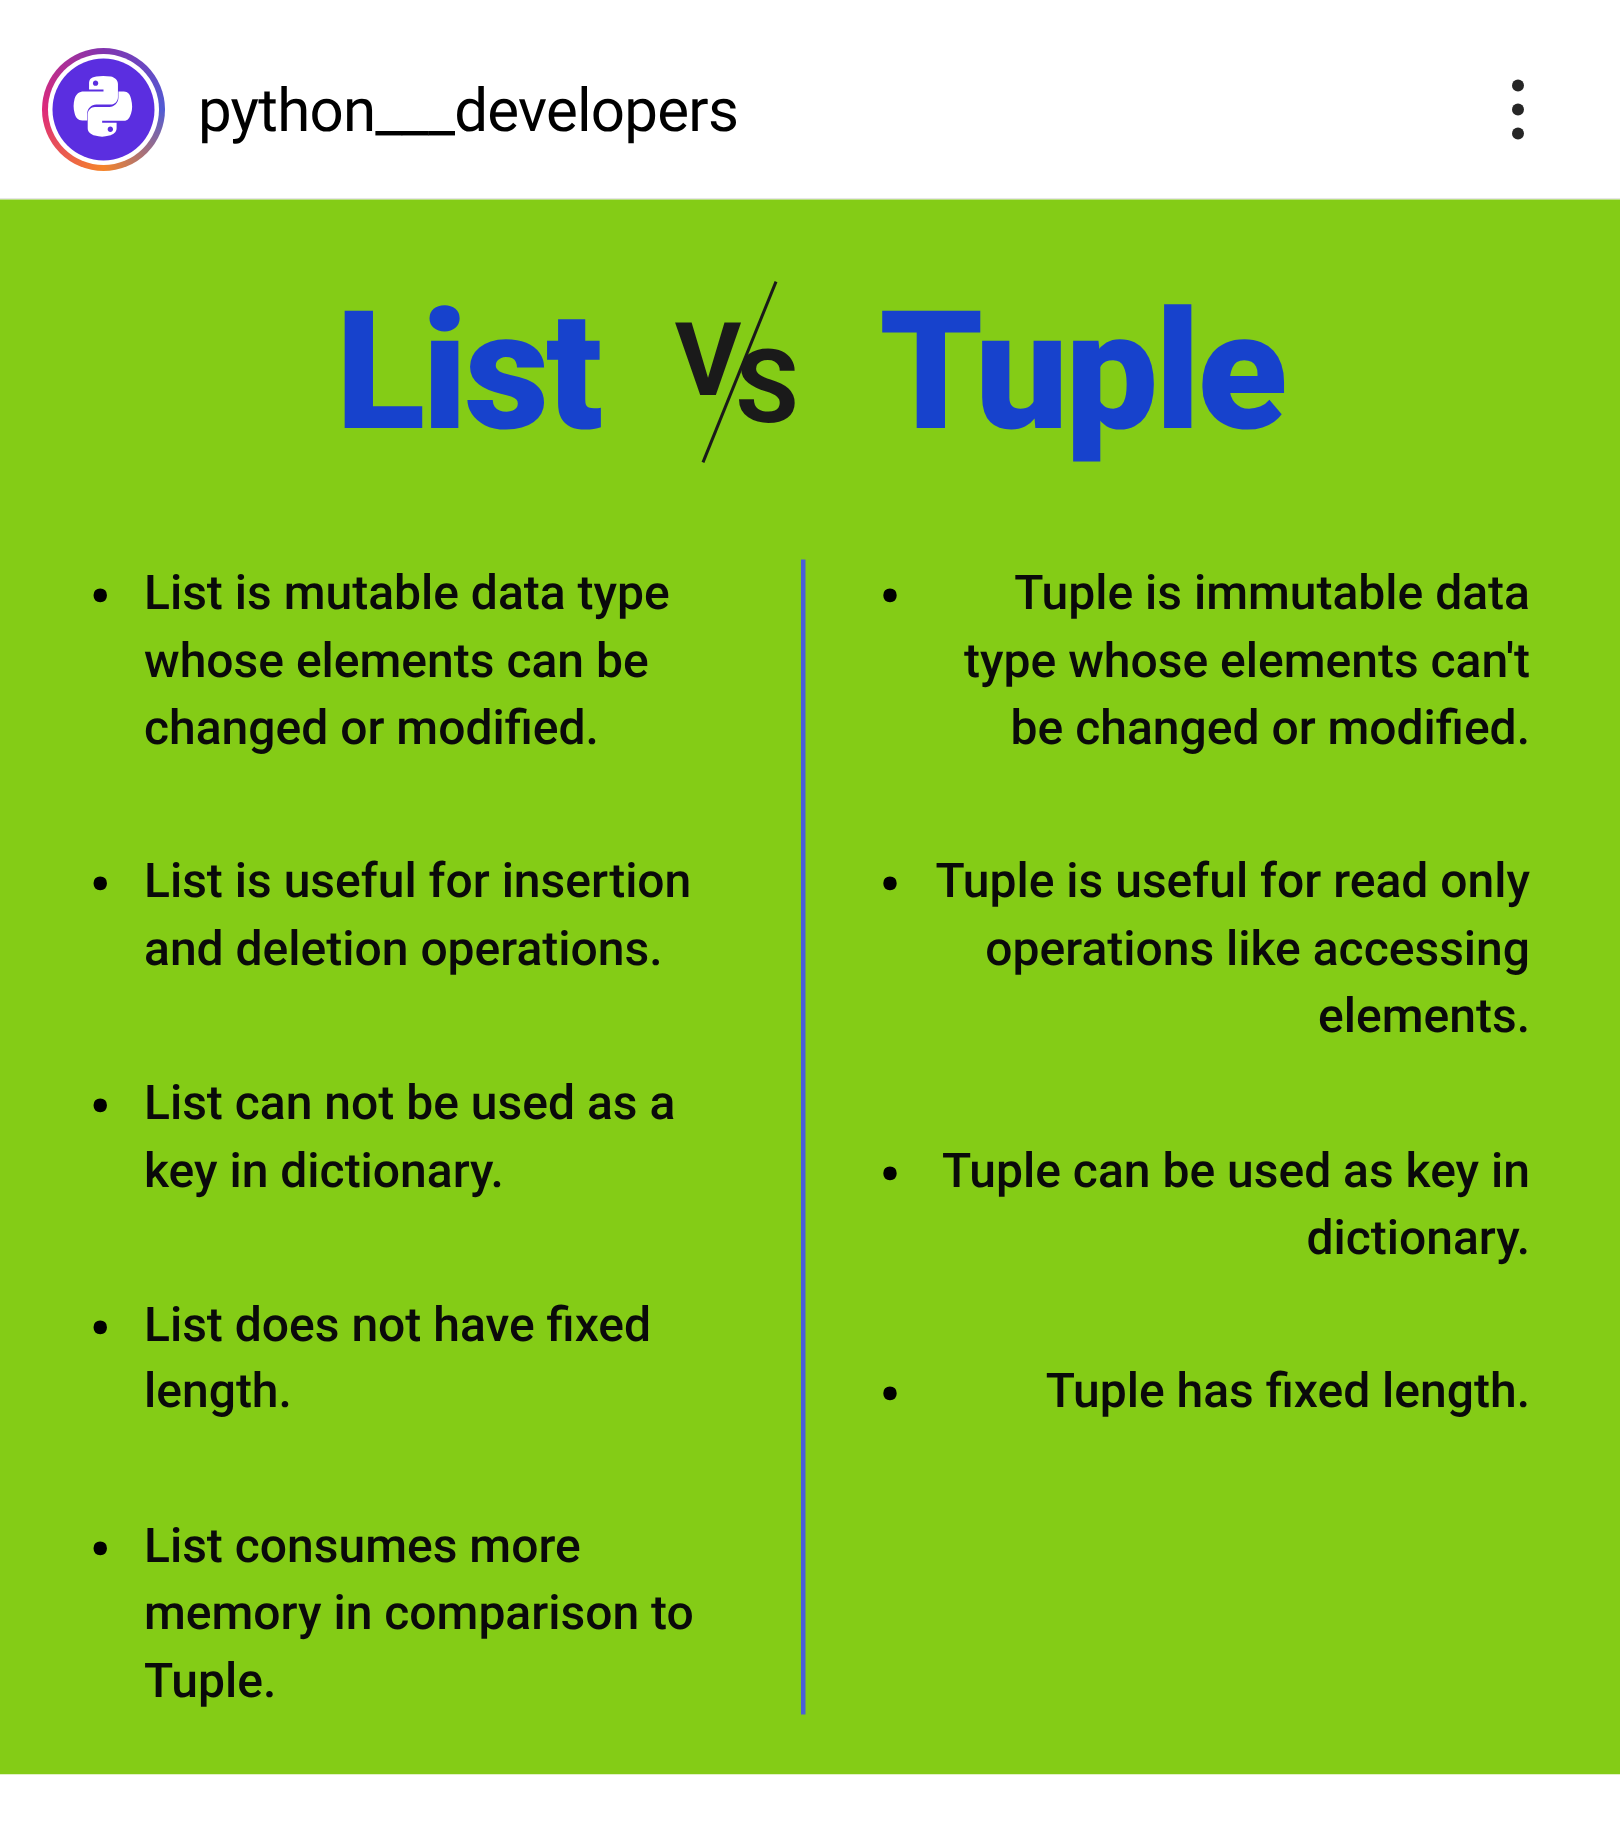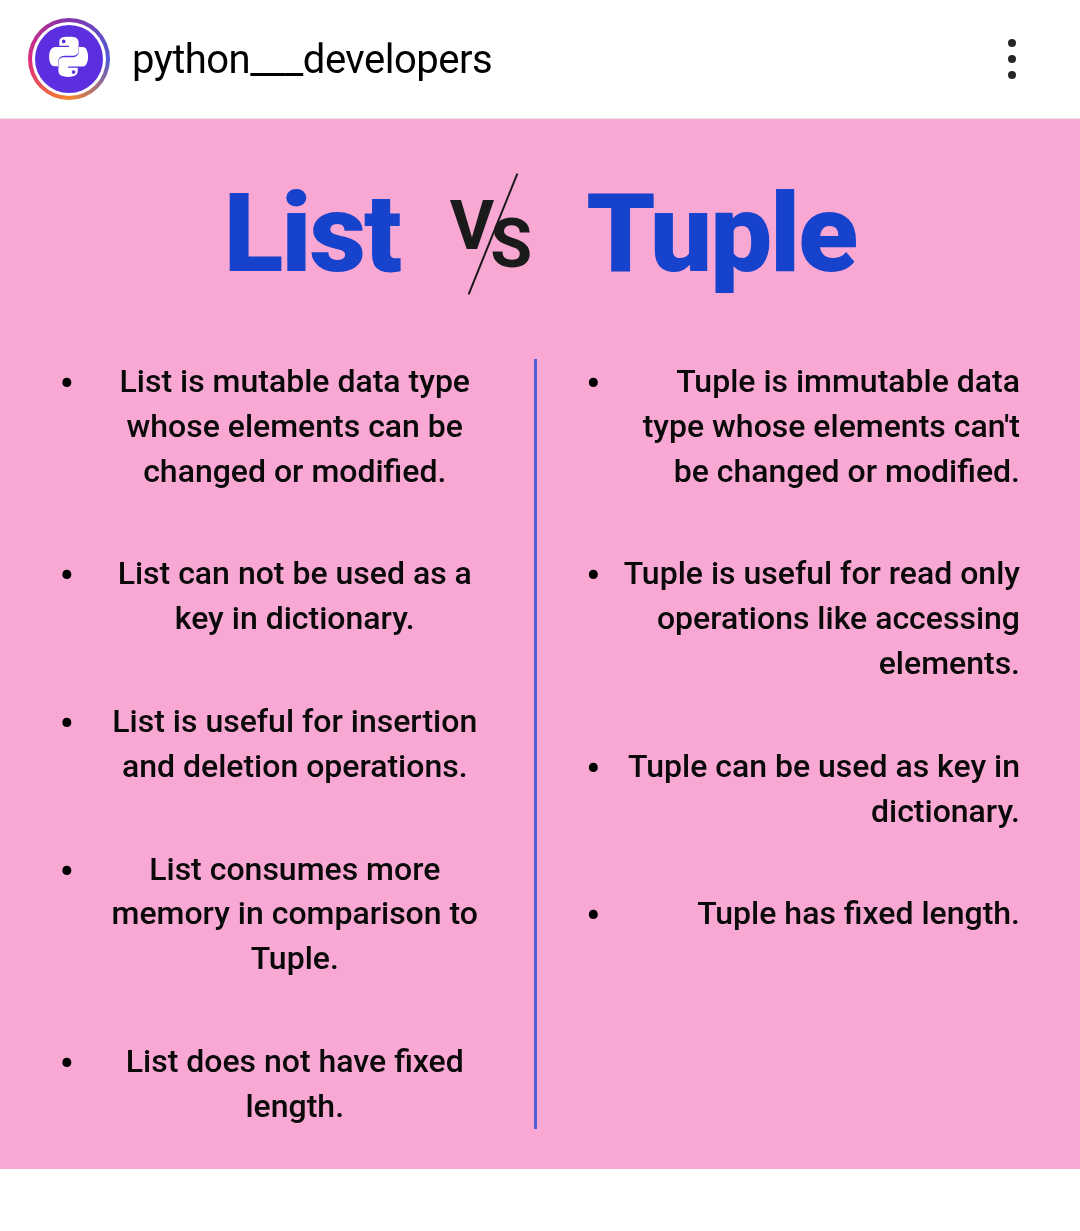--- a/index.html
+++ b/index.html
@@ -12,20 +12,21 @@
       background: #ffffff;
       font-family: -apple-system, BlinkMacSystemFont, "Segoe UI", Roboto, Helvetica, Arial, sans-serif;
       color: #000000;
     }
     .header {
       display: flex;
       align-items: center;
       justify-content: space-between;
       padding: 18px 48px 18px 28px;
       border-bottom: 1px solid #e6e6e6;
+      margin-top: 14px;
     }
     .header-left {
       display: flex;
       align-items: center;
       gap: 22px;
     }
     .avatar {
       width: 82px;
       height: 82px;
       border-radius: 50%;
@@ -70,21 +71,21 @@
       height: 60px;
       cursor: pointer;
     }
     .more-btn .dot {
       width: 8px;
       height: 8px;
       border-radius: 50%;
       background: #262626;
     }
     .post {
-      background: #f9a8d4;
+      background: #84cc16;
       padding: 60px 60px 40px 60px;
     }
     .titles {
       display: flex;
       align-items: center;
       justify-content: center;
       gap: 50px;
       margin-bottom: 70px;
     }
     .title-word {
@@ -125,21 +126,20 @@
       width: 100%;
       position: relative;
     }
     .col {
       flex: 1;
       padding: 0 20px;
     }
     .col.left {
       padding-left: 0;
       padding-right: 40px;
-      text-align: center;
     }
     .col.right {
       padding-left: 50px;
       padding-right: 0;
       text-align: right;
     }
     .divider {
       width: 3px;
       background: #4a5fd8;
       margin: 0 0px;
@@ -200,24 +200,24 @@
       <span class="vs-slash"></span>
       <span class="v">V</span><span class="s">S</span>
     </span>
     <span class="title-word">Tuple</span>
   </div>
 
   <div class="columns">
     <div class="col left">
       <ul class="points">
         <li>List is mutable data type whose elements can be changed or modified.</li>
+        <li>List is useful for insertion and deletion operations.</li>
         <li>List can not be used as  a key in dictionary.</li>
-        <li>List is useful for insertion and deletion operations.</li>
+        <li>List does not have fixed length.</li>
         <li>List consumes more memory in comparison to Tuple.</li>
-        <li>List does not have fixed length.</li>
       </ul>
     </div>
     <div class="divider"></div>
     <div class="col right">
       <ul class="points">
         <li>Tuple is immutable data type whose elements can't be changed or modified.</li>
         <li>Tuple is useful for read only operations like accessing elements.</li>
         <li>Tuple can be used as key in dictionary.</li>
         <li>Tuple has fixed length.</li>
       </ul>

